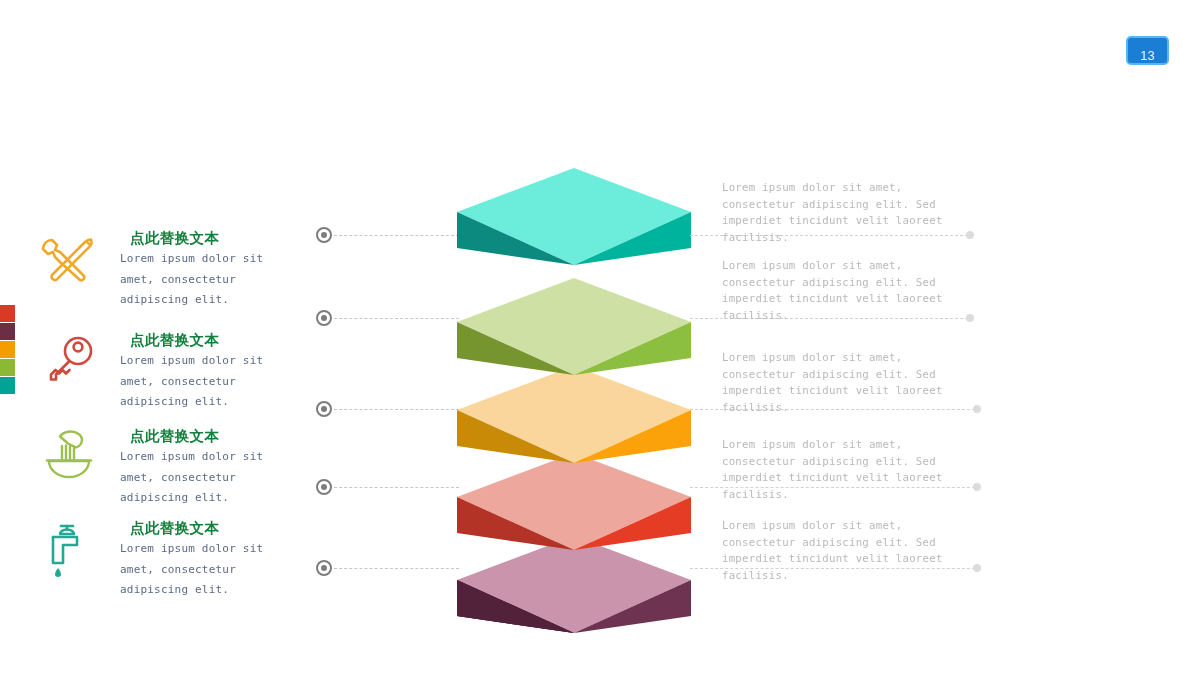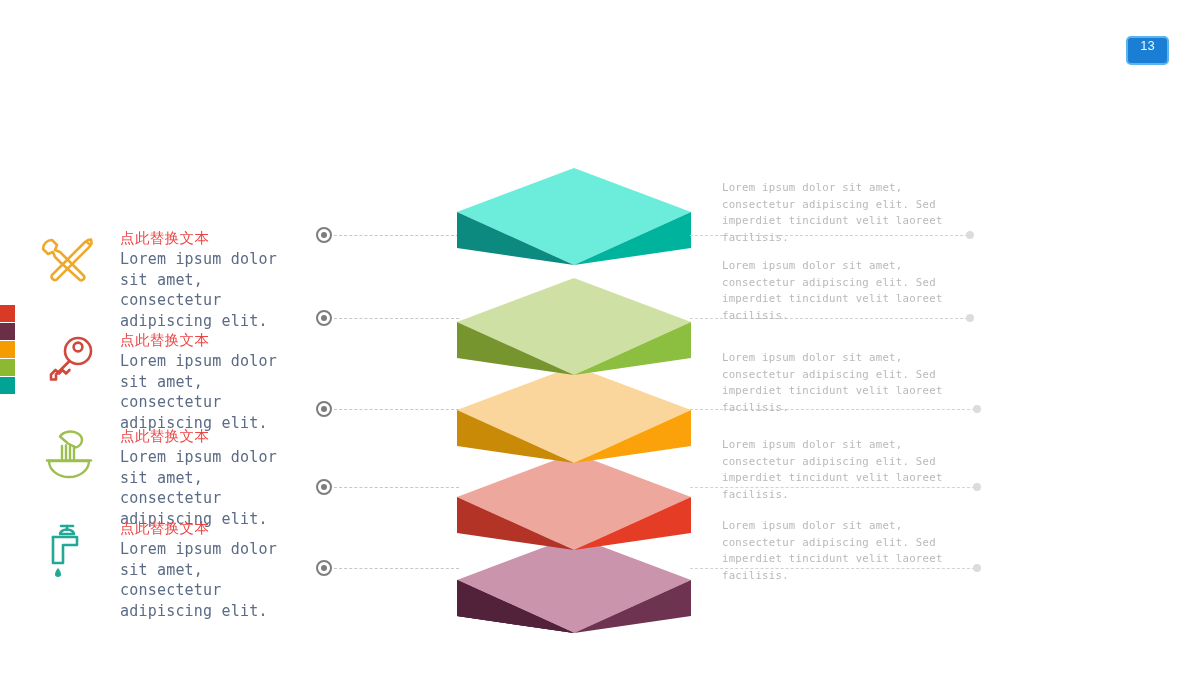--- a/index.html
+++ b/index.html
@@ -11,42 +11,42 @@
   }
   #slide { position: relative; width: 1200px; height: 675px; background: #fff; }
 
   
   .page-badge {
     position: absolute; left: 1126px; top: 36px;
     width: 43px; height: 29px; border-radius: 5px;
     background: #1a7fd4; border: 2px solid #5ab4f0;
     color: #eaf6ff; font-size: 13px;
     font-family: "Liberation Sans", sans-serif;
-    display: flex; align-items: flex-start; justify-content: center;
+    display: flex; align-items: flex-end; justify-content: center;
   }
 
   
   .swatch-strip { position: absolute; left: 0px; top: 305px; width: 15px; }
   .swatch { width: 15px; height: 17px; margin-bottom: 1px; }
 
   
   .left-item { position: absolute; left: 38px; width: 260px; }
   .left-icon {
     position: absolute; left: 0px; top: 0px;
     width: 62px; height: 62px;
   }
   .left-icon svg { width: 62px; height: 62px; display: block; }
   .left-text { position: absolute; left: 82px; top: 0px; width: 178px; }
   .left-title {
     font-family: "DejaVu Sans", "Liberation Sans", sans-serif;
-    font-size: 14.5px; font-weight: normal; color: #ef4444;
-    letter-spacing: 0.4px; line-height: 21px; white-space: nowrap;
+    font-size: 14.5px; font-weight: bold; color: #15803d;
+    letter-spacing: 0.4px; line-height: 21px; white-space: nowrap; margin-left: 10px;
   }
   .left-body {
-    font-size: 15px; color: #5b6a85; line-height: 20.7px;
+    font-size: 11px; color: #5b6a85; line-height: 20.7px;
     letter-spacing: 0.2px;
   }
 
   
   .marker {
     position: absolute; width: 16px; height: 16px; border-radius: 50%;
     border: 2px solid #7d7d7d; background: #fff;
   }
   .marker::after {
     content: ""; position: absolute; left: 3px; top: 3px;

